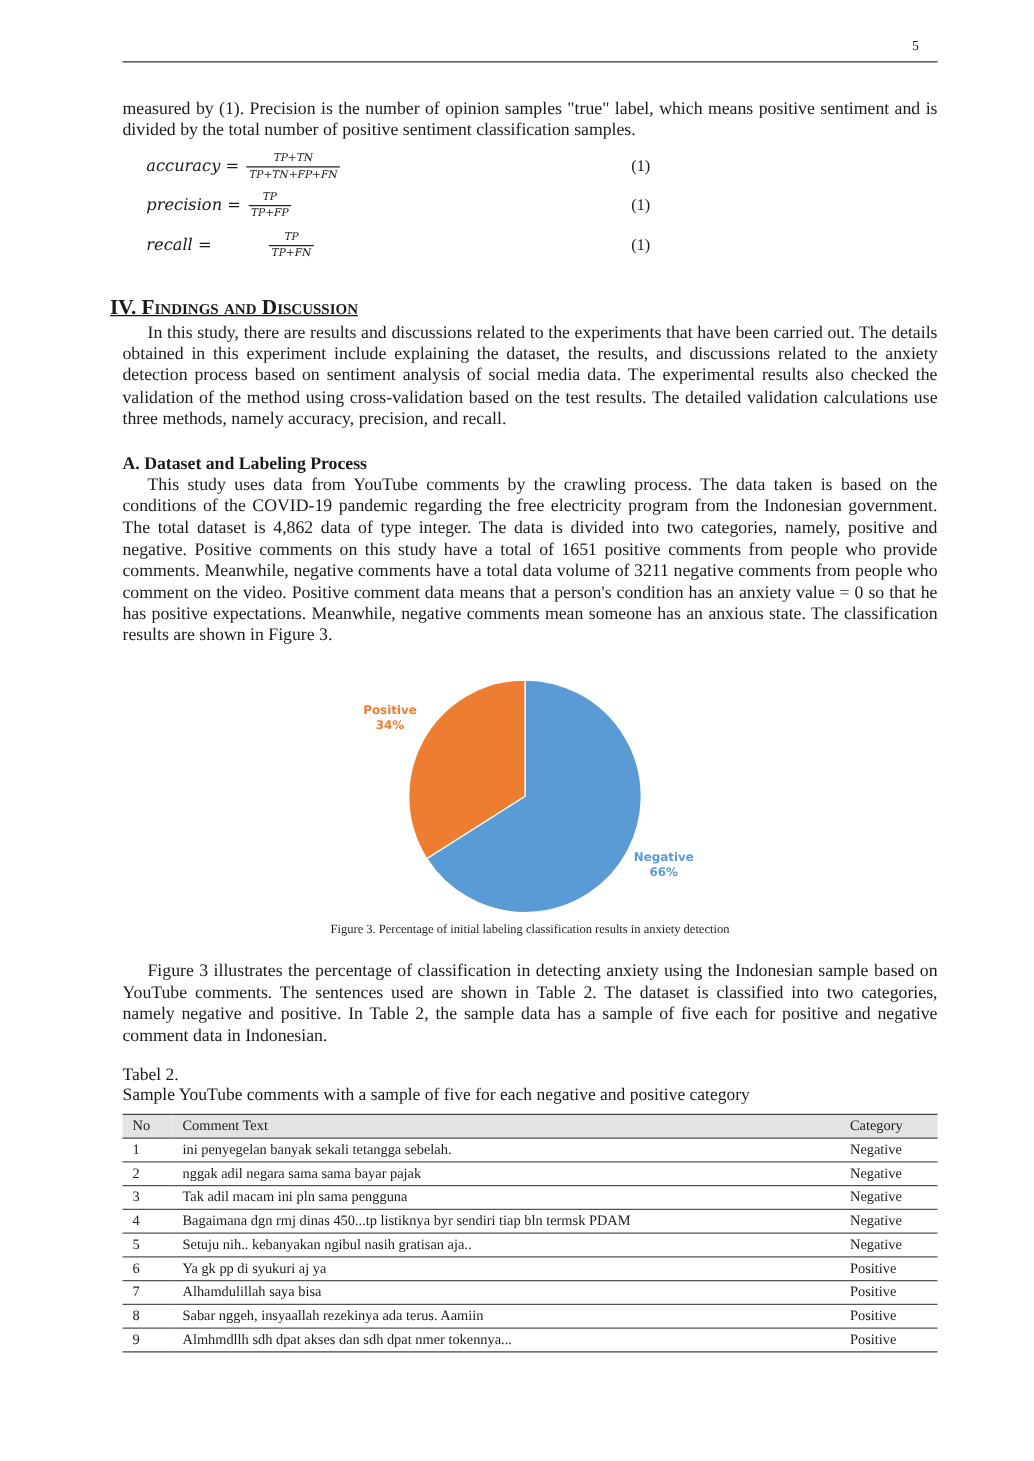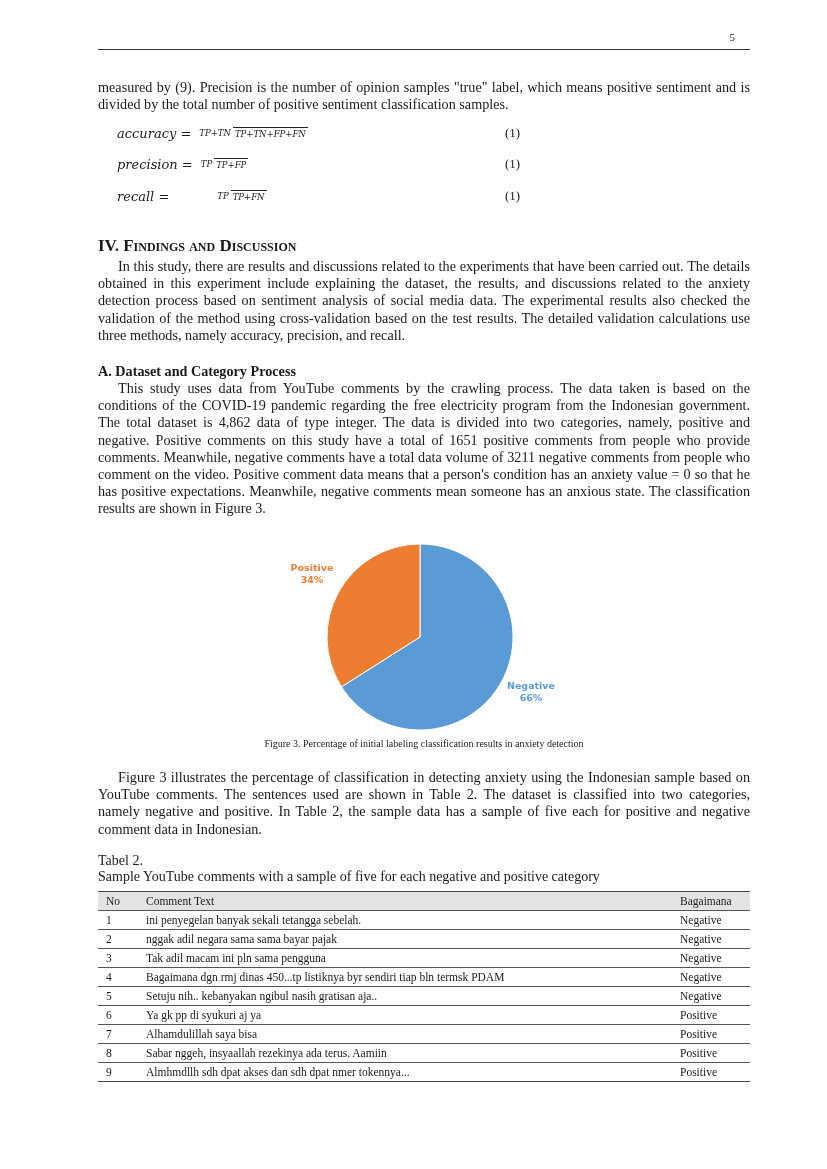--- a/index.html
+++ b/index.html
@@ -5,45 +5,45 @@
   html, body { margin: 0; padding: 0; background: #ffffff; }
   body { width: 827px; height: 1169px; position: relative; overflow: hidden;
          font-family: "Liberation Serif", "DejaVu Serif", serif; color: #1a1a1a; }
   .page-num { position: absolute; top: 31px; right: 92px; font-size: 11px; }
   .header-rule { position: absolute; top: 49px; left: 98px; width: 652px; height: 0; border-top: 1.5px solid #333; }
   .para { position: absolute; left: 98px; width: 652px; font-size: 14.2px; line-height: 17.2px; text-align: justify; margin: 0; }
   .para.indent { text-indent: 20px; }
   .eq { position: absolute; left: 117px; height: 24px; display: flex; align-items: center;
         font-family: "DejaVu Serif", serif; font-style: italic; font-size: 13px; text-align: right; }
   .eq .lhs { margin-right: 6px; }
-  .frac { display: inline-flex; flex-direction: row; align-items: center; font-size: 8.5px; }
+  .frac { display: inline-flex; flex-direction: column; align-items: center; font-size: 8.5px; }
   .frac .num { padding: 0 2px 1px; }
   .frac .den { border-top: 1px solid #222; padding: 1px 2px 0; }
   .eq-num { position: absolute; left: 388px; font-size: 13px; font-style: normal; font-family: "Liberation Serif", serif; }
-  .section-title { position: absolute; left: 98px; top: 236px; font-size: 17px; font-weight: bold; margin: 0; font-variant: small-caps; }
+  .section-title { position: absolute; left: 88px; top: 236px; font-size: 17px; font-weight: bold; margin: 0; font-variant: small-caps; text-decoration: underline; }
   .subsection-title { position: absolute; left: 98px; top: 363px; font-size: 14.2px; font-weight: bold; margin: 0; }
   .figure { position: absolute; left: 270px; top: 535px; width: 300px; height: 200px; }
   .fig-caption { position: absolute; left: 98px; top: 738px; width: 652px; text-align: center; font-size: 10px; margin: 0; }
   .tbl-label { position: absolute; left: 98px; font-size: 14px; margin: 0; }
   table.data { position: absolute; left: 98px; top: 891px; width: 652px; border-collapse: collapse; font-size: 11.5px; }
   table.data th { background: #e3e3e3; text-align: left; font-weight: normal; padding: 2px 6px 2px 8px; height: 14px;
                   border-top: 1.5px solid #444; border-bottom: 1px solid #555; }
   table.data td { padding: 2px 6px 2px 8px; height: 14px; border-bottom: 1px solid #555; }
   table.data tr:last-child td { border-bottom: 1.5px solid #444; }
   .col-no { width: 26px; }
   .col-cat { width: 64px; }
   svg text { font-family: "DejaVu Sans", sans-serif; font-weight: bold; font-size: 9.5px; }
 </style>
 </head>
 <body>
 
 <div class="page-num">5</div>
 <div class="header-rule"></div>
 
-<p class="para" style="top:79px;">measured by (9). Precision is the number of opinion samples "true" label, which means positive sentiment and is divided by the total number of positive sentiment classification samples.</p>
+<p class="para" style="top:79px;">measured by (1). Precision is the number of opinion samples "true" label, which means positive sentiment and is divided by the total number of positive sentiment classification samples.</p>
 
 <div class="eq" style="top:121px;">
   <span class="lhs">accuracy =</span>
   <span class="frac">
     <span class="num">TP+TN</span>
     <span class="den">TP+TN+FP+FN</span>
   </span>
   <span class="eq-num">(1)</span>
 </div>
 <div class="eq" style="top:152px;">
@@ -59,21 +59,21 @@
   <span class="frac">
     <span class="num">TP</span>
     <span class="den">TP+FN</span>
   </span>
   <span class="eq-num">(1)</span>
 </div>
 
 <h2 class="section-title">IV. Findings and Discussion</h2>
 <p class="para indent" style="top:258px;">In this study, there are results and discussions related to the experiments that have been carried out. The details obtained in this experiment include explaining the dataset, the results, and discussions related to the anxiety detection process based on sentiment analysis of social media data. The experimental results also checked the validation of the method using cross-validation based on the test results. The detailed validation calculations use three methods, namely accuracy, precision, and recall.</p>
 
-<h3 class="subsection-title">A. Dataset and Category Process</h3>
+<h3 class="subsection-title">A. Dataset and Labeling Process</h3>
 <p class="para indent" style="top:380px;">This study uses data from YouTube comments by the crawling process. The data taken is based on the conditions of the COVID-19 pandemic regarding the free electricity program from the Indonesian government. The total dataset is 4,862 data of type integer. The data is divided into two categories, namely, positive and negative. Positive comments on this study have a total of 1651 positive comments from people who provide comments. Meanwhile, negative comments have a total data volume of 3211 negative comments from people who comment on the video. Positive comment data means that a person's condition has an anxiety value = 0 so that he has positive expectations. Meanwhile, negative comments mean someone has an anxious state. The classification results are shown in Figure 3.</p>
 
 <div class="figure">
   <svg id="pie" width="300" height="200" viewBox="0 0 300 200">
       <path d="M150,102 L150,9 A93,93 0 1 1 71.47750292831257,151.83189193304665 Z" fill="#5b9bd5" stroke="#ffffff" stroke-width="1"></path>
       <text x="261" y="154" text-anchor="middle" fill="#5b9bd5">Negative</text>
       <text x="261" y="166" text-anchor="middle" fill="#5b9bd5">66%</text>
       <path d="M150,102 L71.47750292831257,151.83189193304665 A93,93 0 0 1 150.00000000000006,9 Z" fill="#ed7d31" stroke="#ffffff" stroke-width="1"></path>
       <text x="42" y="36" text-anchor="middle" fill="#ed7d31">Positive</text>
       <text x="42" y="48" text-anchor="middle" fill="#ed7d31">34%</text>
@@ -84,21 +84,21 @@
 <p class="para indent" style="top:769px;">Figure 3 illustrates the percentage of classification in detecting anxiety using the Indonesian sample based on YouTube comments. The sentences used are shown in Table 2. The dataset is classified into two categories, namely negative and positive. In Table 2, the sample data has a sample of five each for positive and negative comment data in Indonesian.</p>
 
 <p class="tbl-label" style="top:853px;">Tabel 2.</p>
 <p class="tbl-label" style="top:869px;text-align:center;">Sample YouTube comments with a sample of five for each negative and positive category</p>
 
 <table class="data">
   <thead>
     <tr>
       <th class="col-no">No</th>
       <th>Comment Text</th>
-      <th class="col-cat">Bagaimana</th>
+      <th class="col-cat">Category</th>
     </tr>
   </thead>
   <tbody id="tbody">
       <tr>
         <td>1</td>
         <td>ini penyegelan banyak sekali tetangga sebelah.</td>
         <td>Negative</td>
       </tr>
       <tr>
         <td>2</td>

